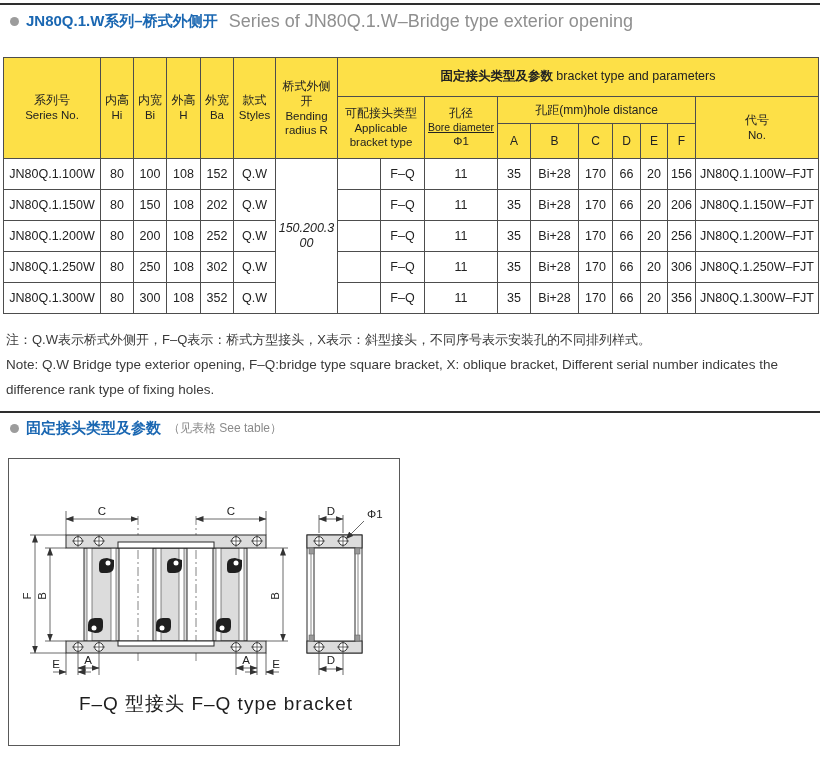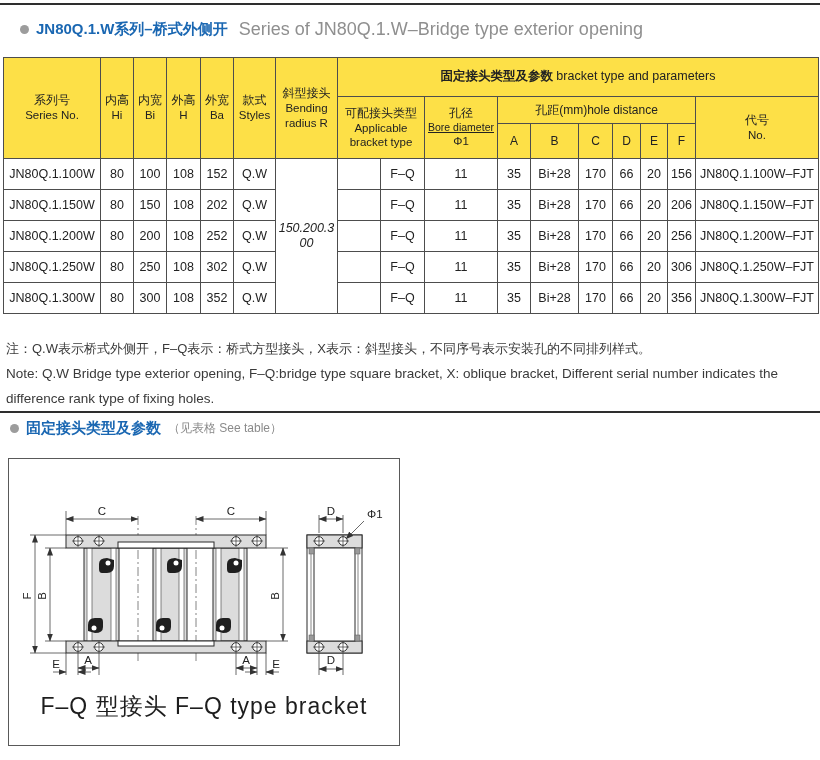--- a/index.html
+++ b/index.html
@@ -18,33 +18,33 @@
   table.spec th{background:#fde047;font-weight:normal;font-size:12px;line-height:1.25;}
   table.spec td{background:#ffffff;height:30px;}
   th .en{font-size:11.5px;}
   th .sm{font-size:10.5px;text-decoration:underline;}
   .grp-cn{font-weight:600;font-size:12.5px;}
   .grp-en{font-size:12.5px;}
   .radius-cell{word-break:break-all;line-height:15px;font-style:italic;}
   .notes{font-size:13px;line-height:25px;color:#3a3a3a;}
   .notes .en-note{font-size:13.5px;}
   .diagram-box{left:8px;top:458px;width:390px;height:286px;border:1px solid #595959;background:#fff;}
-  .caption{position:absolute;top:232px;left:0;width:100%;text-align:center;
-           font-size:23px;color:#1d1d1d;letter-spacing:1px;}
+  .caption{position:absolute;top:232px;left:12px;width:100%;text-align:center;
+           font-size:19px;color:#1d1d1d;letter-spacing:1px;}
   svg text.dim{font-size:11.5px;fill:#222;font-family:"Liberation Sans","DejaVu Sans",sans-serif;}
   svg .ln{stroke:#444;stroke-width:0.8;fill:none;}
   svg .outl{stroke:#2a2a2a;stroke-width:1;}
   svg .cl{stroke:#666;stroke-width:0.8;stroke-dasharray:9 3 2 3;fill:none;}
 </style>
 </head>
 <body>
 
 <div class="abs rule" style="top:3px;"></div>
 
-<div class="abs sec-head" style="top:11px;left:20px;margin-top:8px;">
+<div class="abs sec-head" style="top:11px;left:10px;">
   <span class="bullet"></span>
   <span class="cn-title">JN80Q.1.W系列–桥式外侧开</span>
   <span class="en-title">Series of JN80Q.1.W–Bridge type exterior opening</span>
 </div>
 
 <table class="spec abs" style="top:57px;left:3px;">
   <colgroup>
     <col style="width:97px">
       <col style="width:33px">
       <col style="width:33px">
@@ -83,21 +83,21 @@
       </th>
       <th rowspan="3">
         <div>外宽</div>
           <div class="en">Ba</div>
       </th>
       <th rowspan="3">
         <div>款式</div>
           <div class="en">Styles</div>
       </th>
       <th rowspan="3">
-        <div>斜型接头</div>
+        <div>桥式外侧开</div>
           <div class="en">Bending radius R</div>
       </th>
       <th colspan="10" style="height:38px;">
         <span class="grp-cn">固定接头类型及参数</span>
         <span class="grp-en">bracket type and parameters</span>
       </th>
     </tr>
     <tr>
       <th colspan="2" rowspan="2">
         <div>可配接头类型</div>
@@ -211,21 +211,21 @@
       <td>Bi+28</td>
       <td>170</td>
       <td>66</td>
       <td>20</td>
       <td>356</td>
       <td>JN80Q.1.300W–FJT</td>
     </tr>
   </tbody>
 </table>
 
-<div class="abs notes" style="top:336px;left:6px;width:810px;">
+<div class="abs notes" style="top:327px;left:6px;width:810px;">
   <div>注：Q.W表示桥式外侧开，F–Q表示：桥式方型接头，X表示：斜型接头，不同序号表示安装孔的不同排列样式。</div>
   <div class="en-note">Note: Q.W Bridge type exterior opening, F–Q:bridge type square bracket, X: oblique bracket, Different serial number indicates the difference rank type of fixing holes.</div>
 </div>
 
 <div class="abs rule" style="top:411px;"></div>
 <div class="abs sec-head" style="top:419px;left:10px;">
   <span class="bullet"></span>
   <span class="cn-title">固定接头类型及参数</span>
   <span class="see-table">（见表格 See table）</span>
 </div>

